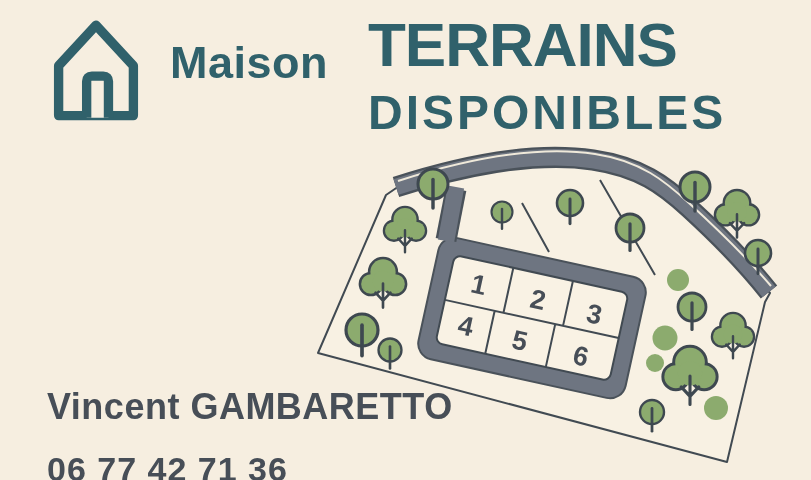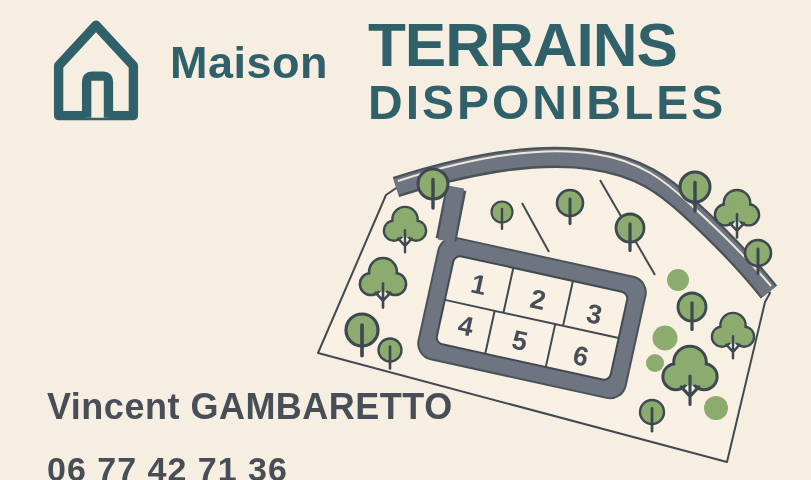--- a/index.html
+++ b/index.html
@@ -10,21 +10,21 @@
   }
   
   .brand { position:absolute; left:44px; top:18px; display:flex; align-items:flex-start; }
   .brand svg { display:block; }
   .brand-text { margin-left:22px; margin-top:22px; color:#30616b; font-weight:bold;
                 font-size:45px; line-height:1.02; letter-spacing:0.5px; }
   
   .headline { position:absolute; left:368px; top:14px; width:424px; text-align:left;
               color:#30616b; font-weight:bold; }
   .headline .l1 { font-size:62px; letter-spacing:-1px; line-height:1.0; }
-  .headline .l2 { font-size:48px; letter-spacing:3px; line-height:1.0; margin-top:3px; }
+  .headline .l2 { font-size:48px; letter-spacing:3px; line-height:1.0; margin-top:13px; }
   
   .contact { position:absolute; left:47px; top:386px; color:#474e57; font-weight:bold; }
   .contact .name  { font-size:36px; letter-spacing:0.5px; }
   .contact .phone { font-size:34px; letter-spacing:1px; margin-top:22px; }
   
   .siteplan { position:absolute; left:308px; top:145px; }
   .plot-num { font-family:"Liberation Sans", sans-serif; font-weight:bold;
               font-size:27px; fill:#474e57; text-anchor:middle; }
 </style>
 </head>

